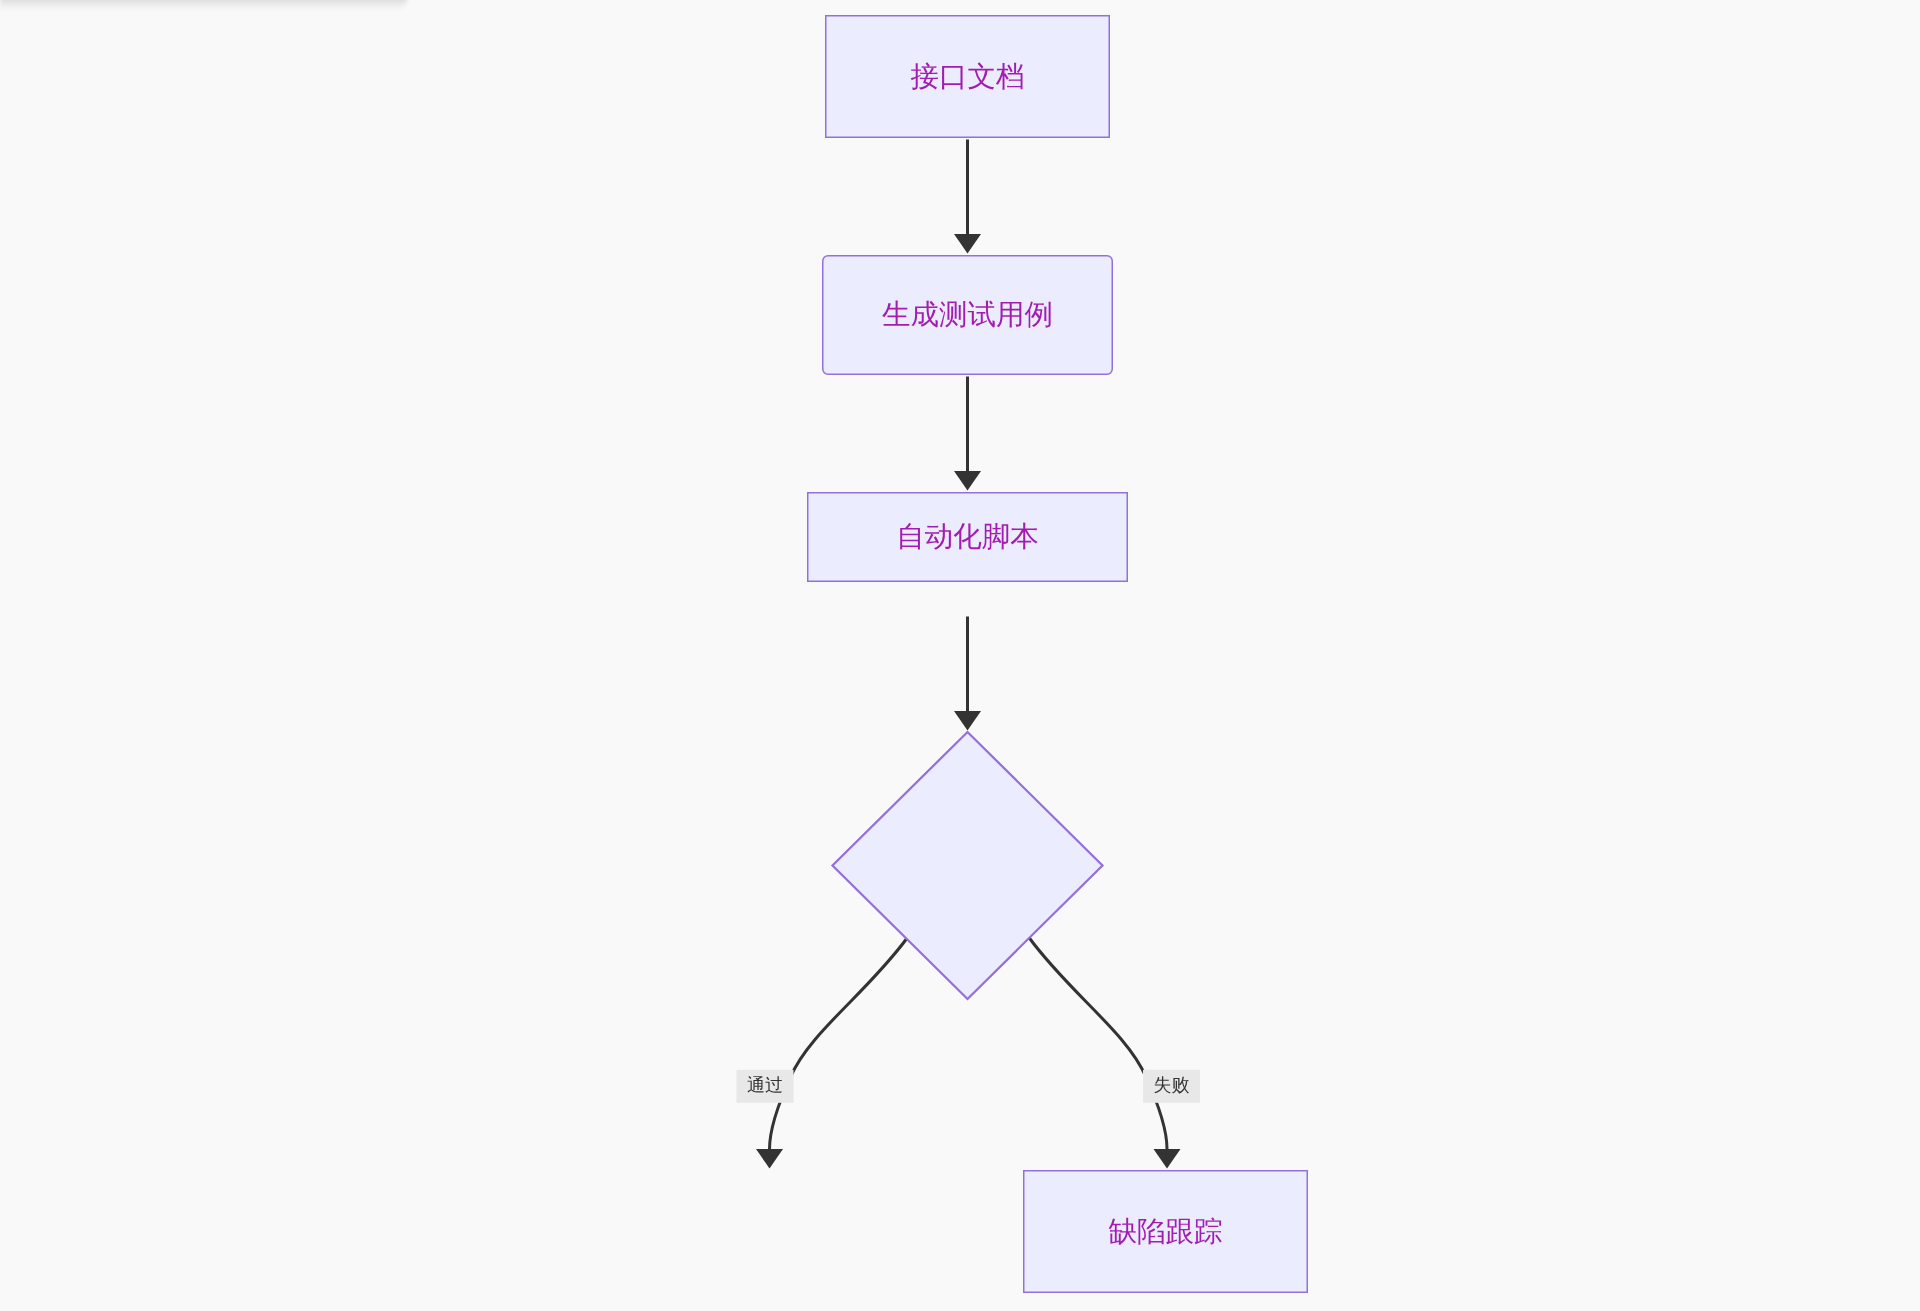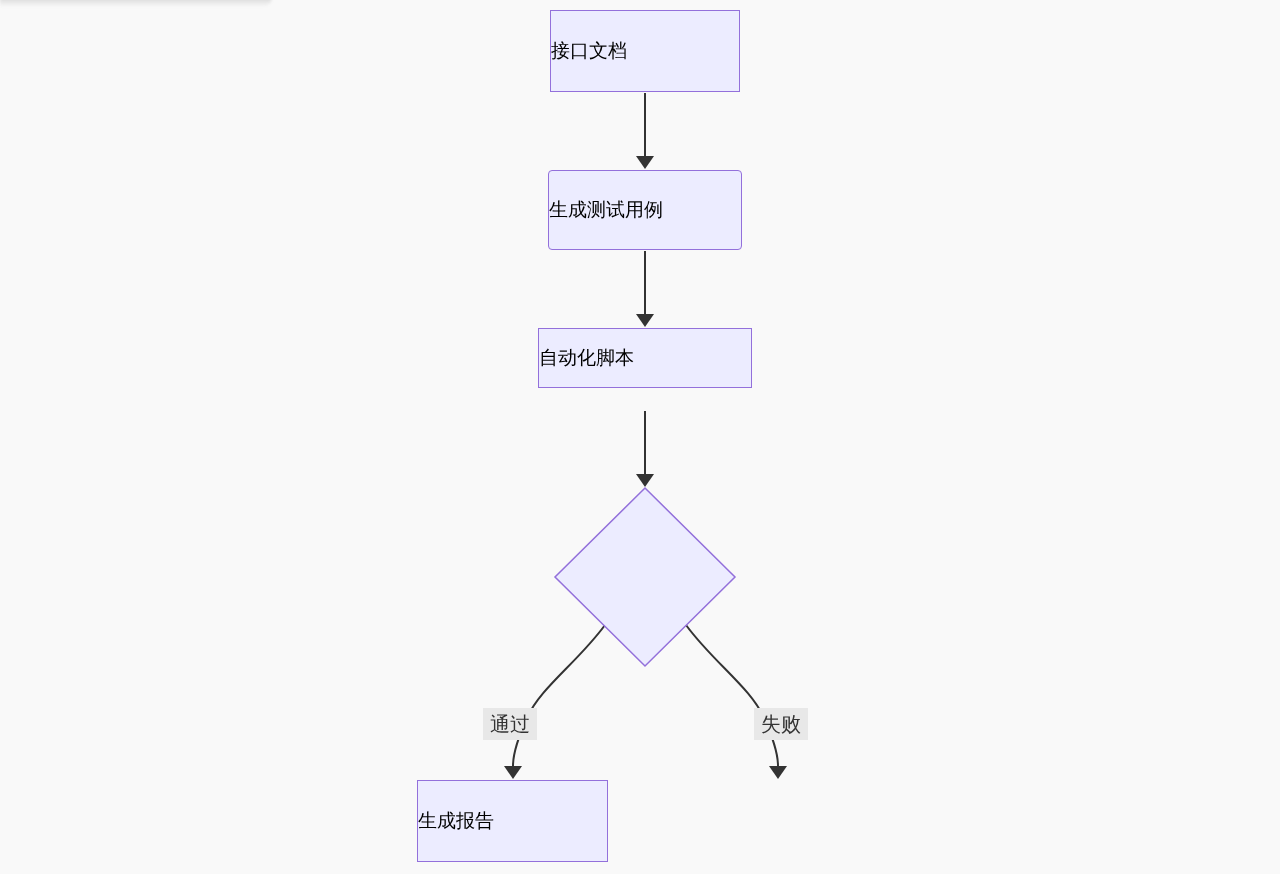--- a/index.html
+++ b/index.html
@@ -14,37 +14,37 @@
     overflow: hidden;
   }
   .edges-svg {
     position: absolute; left: 0; top: 0;
     width: 1280px; height: 874px;
   }
   .node {
     position: absolute;
     background: #ECECFF;
     border: 1.5px solid #9370DB;
-    display: flex; align-items: center; 
-    font-size: 19px; color: #000000;
+    display: flex; align-items: center; justify-content: center;
+    font-size: 19px; color: #a21caf;
     white-space: nowrap;
   }
   .node.rounded { border-radius: 4px; }
   .diamond-label {
     position: absolute;
     left: 555px; top: 489px; width: 180px; height: 177px;
     display: flex; align-items: center; justify-content: center;
     font-size: 19px; color: #333333; white-space: nowrap;
   }
   .edge-label {
     position: absolute;
     transform: translate(-50%, -50%);
     background: #e8e8e8;
     color: #333333;
-    font-size: 20px;
+    font-size: 12px;
     padding: 3px 7px;
     line-height: 1.3;
     white-space: nowrap;
   }
   .top-artifact {
     position: absolute; left: 0; top: -3px;
     width: 272px; height: 10px;
     background: linear-gradient(to bottom, rgba(60,60,60,0.18), rgba(60,60,60,0));
     border-bottom-right-radius: 10px;
     filter: blur(1.5px);
@@ -83,22 +83,22 @@
 
   <div class="node rounded" style="left:548px; top:170px; width:194px; height:80px;">
     <span>生成测试用例</span>
   </div>
 
   <div class="node" style="left:538px; top:328px; width:214px; height:60px;">
     <span>自动化脚本</span>
   </div>
 
 
-  <div class="node" style="left:417px; top:780px; width:191px; height:82px;">
-    <span>生成报告</span>
+
+  <div class="node" style="left:682px; top:780px; width:190px; height:82px;">
+    <span>缺陷跟踪</span>
   </div>
-
 
   <div class="edge-label" style="left:510px; top:724px;">通过</div>
 
   <div class="edge-label" style="left:781px; top:724px;">失败</div>
 
 </div>
 
 </body></html>

